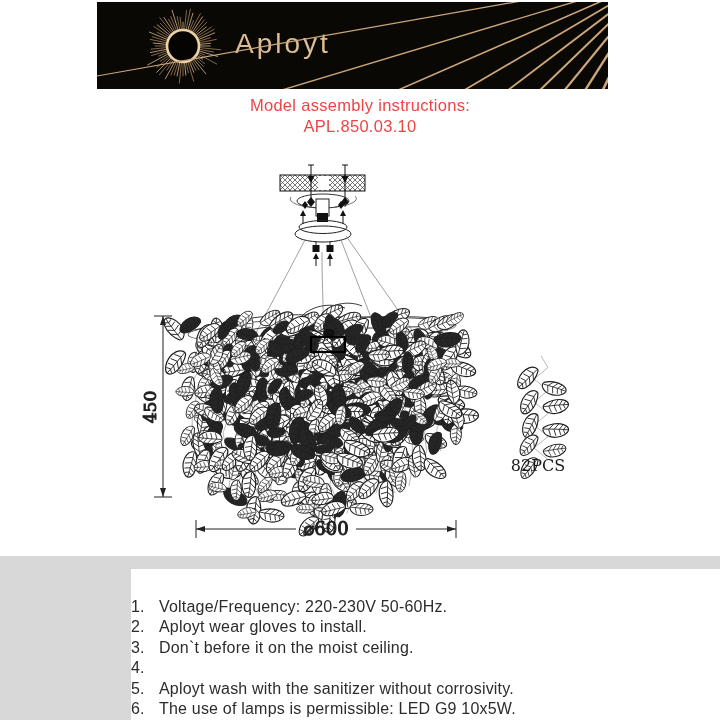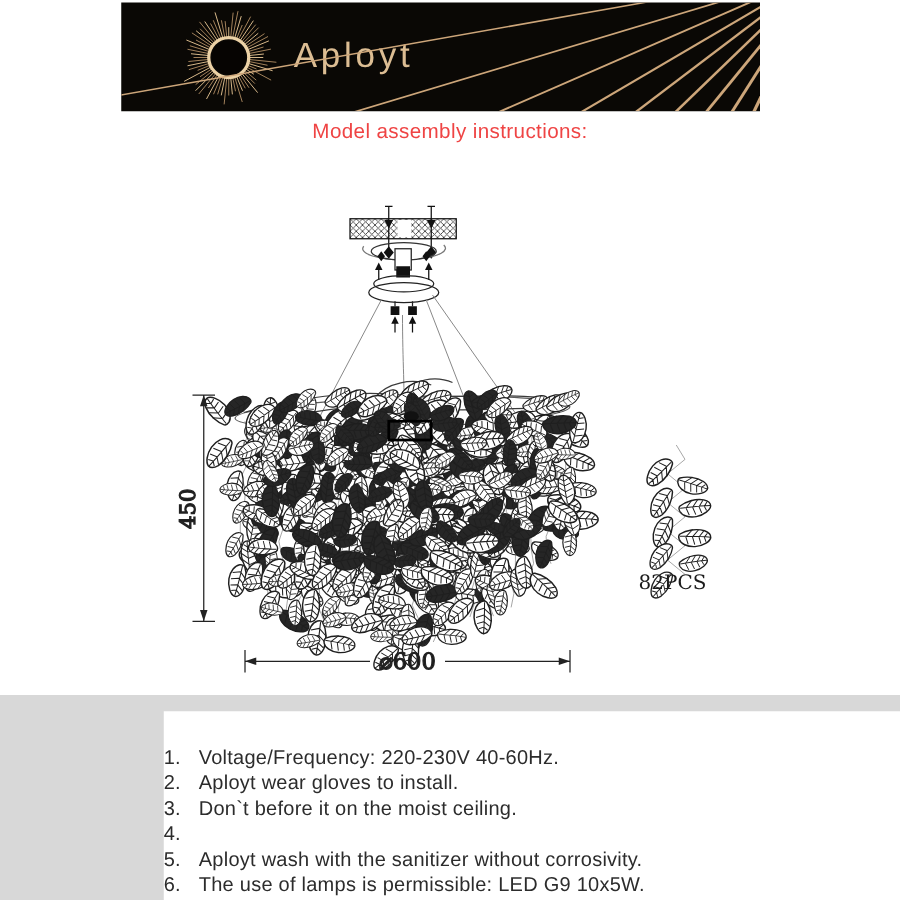--- a/index.html
+++ b/index.html
@@ -117,20 +117,21 @@
         <line x1="560" y1="-25" x2="228" y2="498" stroke="#cda67a" stroke-width="2.39"></line>
         <line x1="560" y1="-25" x2="292" y2="534" stroke="#cda67a" stroke-width="2.56"></line>
         <line x1="560" y1="-25" x2="360" y2="562" stroke="#cda67a" stroke-width="2.73"></line>
         <line x1="560" y1="-25" x2="431" y2="581" stroke="#cda67a" stroke-width="2.90"></line>
         <line x1="560" y1="-25" x2="504" y2="592" stroke="#cda67a" stroke-width="3.07"></line>
       </svg>
   </div>
 
   <div class="title">
     <div>Model assembly instructions:</div>
+    <div>APL.850.03.10</div>
   </div>
 
   <div class="band"></div>
   <div class="left-col"></div>
 
   <svg id="diagram" viewBox="0 0 720 720">
     <defs>
       <pattern id="xh" width="5" height="5" patternUnits="userSpaceOnUse">
         <path d="M0 5 L5 0 M0 0 L5 5" stroke="#3c3c3c" stroke-width="0.7"></path>
       </pattern>
@@ -766,21 +767,21 @@
         <use href="#leafsym" transform="translate(538.0 438.4) rotate(152) scale(1.08)"></use>
         <use href="#leafsym" transform="translate(544.0 449.6) rotate(12) scale(1.02)"></use>
         <use href="#leafsym" transform="translate(538.0 460.8) rotate(149) scale(1.07)"></use>
       </g>
     <text class="dimtxt" font-size="16" text-anchor="middle" x="538" y="471">82PCS</text>
   </svg>
 
   <div class="instructions">
     <div class="ins-row">
       <span class="ins-num">1.</span>
-      <span>Voltage/Frequency: 220-230V 40-60Hz.</span>
+      <span>Voltage/Frequency: 220-230V 50-60Hz.</span>
     </div>
     <div class="ins-row">
       <span class="ins-num">2.</span>
       <span>Aployt wear gloves to install.</span>
     </div>
     <div class="ins-row">
       <span class="ins-num">3.</span>
       <span>Don`t before it on the moist ceiling.</span>
     </div>
     <div class="ins-row">

